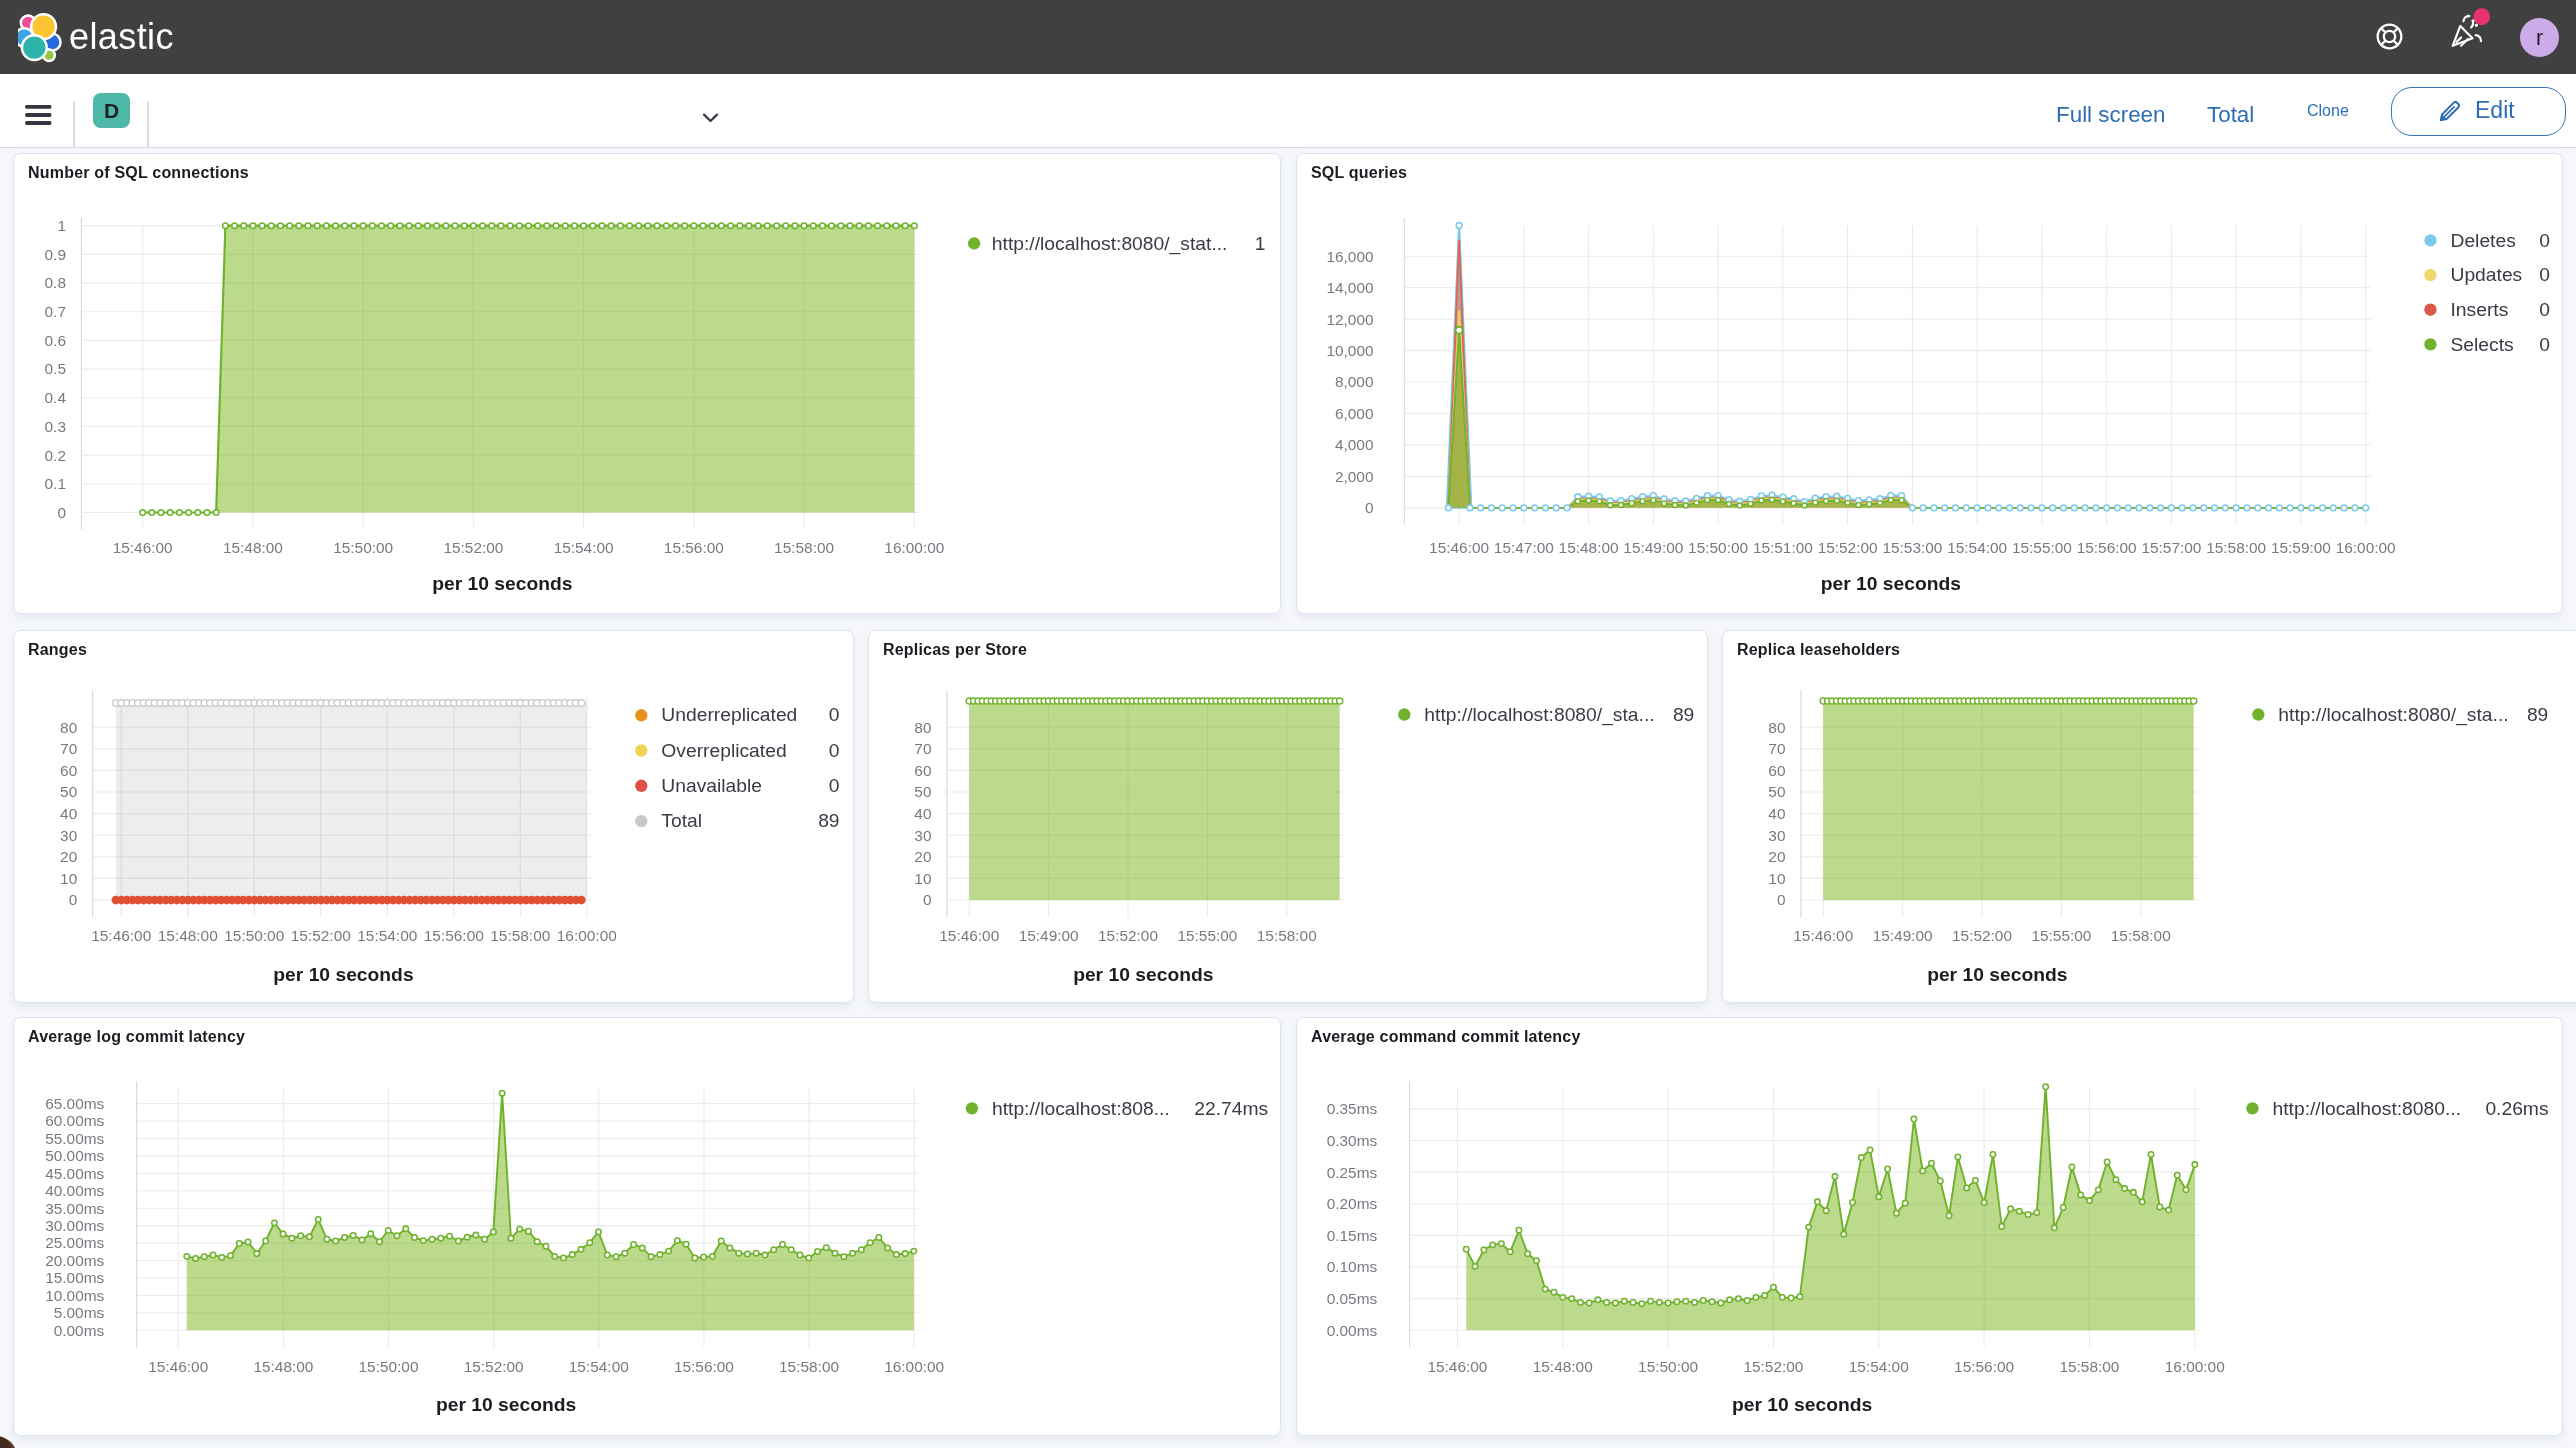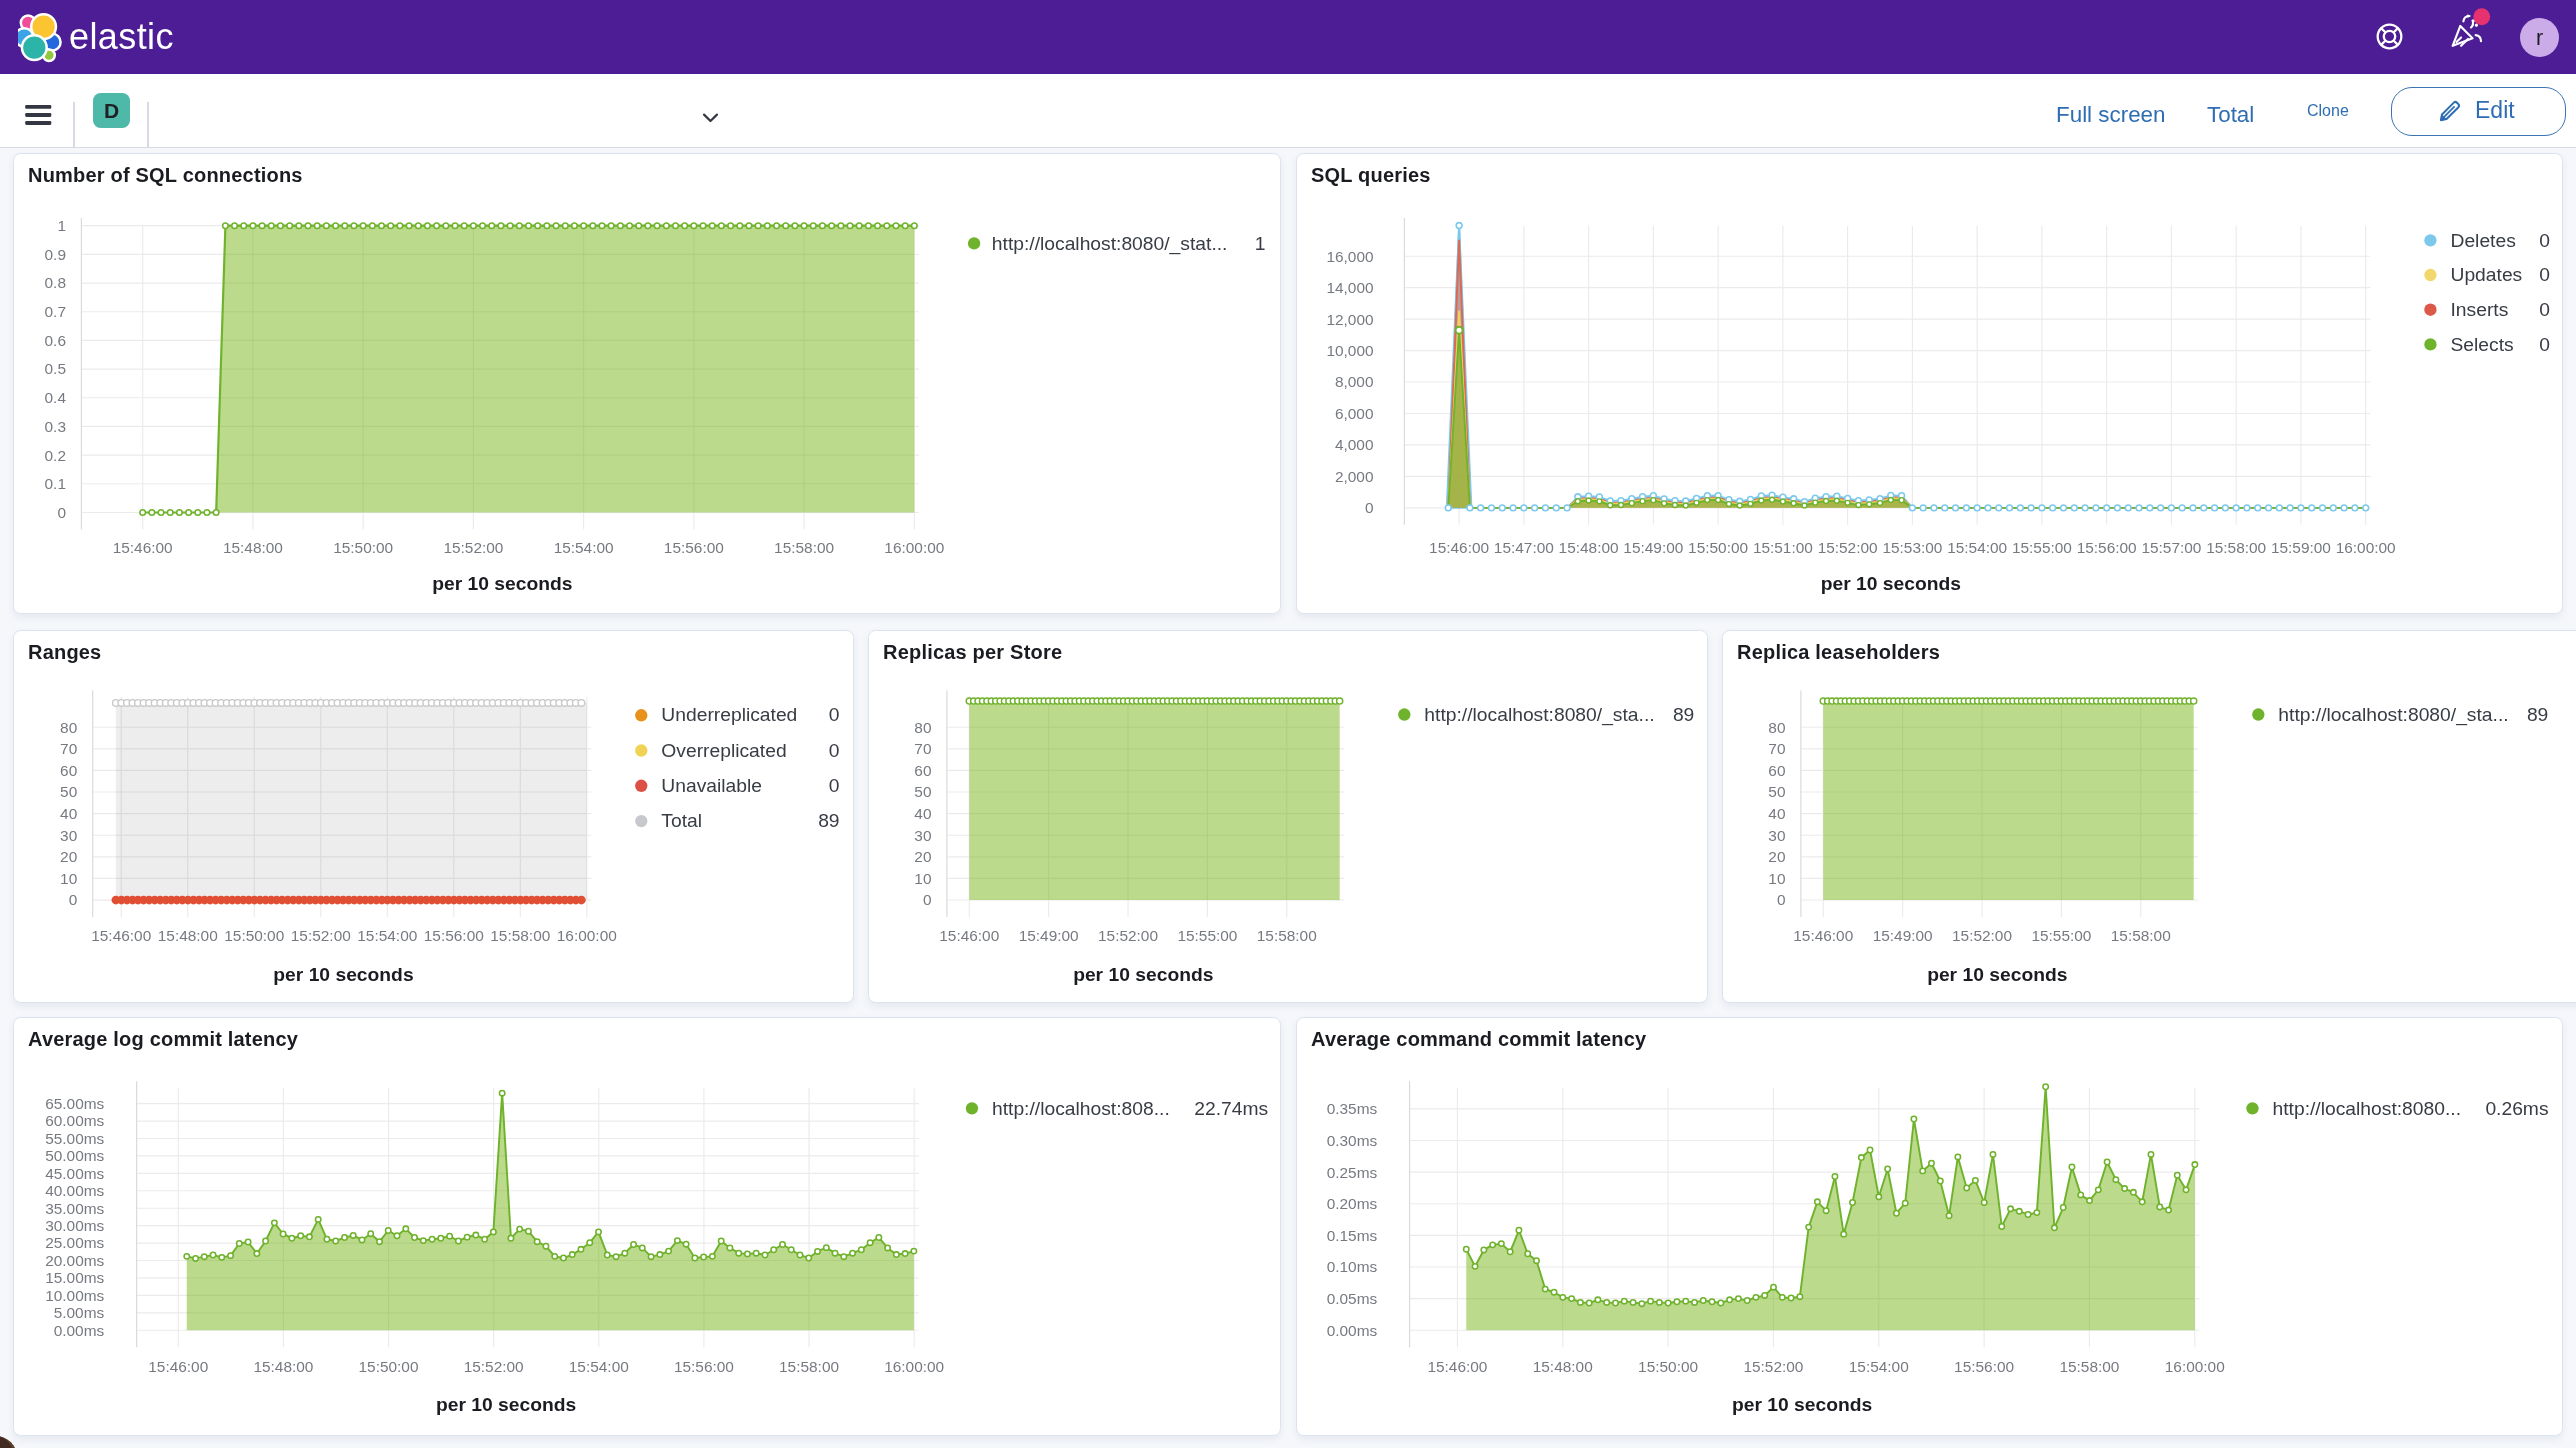--- a/index.html
+++ b/index.html
@@ -1,20 +1,20 @@
 <!DOCTYPE html>
 <html style="font-size:12.3px"><head><meta charset="utf-8"><style>
 * { margin:0; padding:0; box-sizing:border-box; }
 html,body { width:2576px; height:1448px; overflow:hidden; background:#f5f7fb; font-family:"Liberation Sans", sans-serif; }
 .panel { position:absolute; background:#fff; border:1.5px solid #dde3ee; border-radius:7.7px; box-shadow:0 3.9px 7.7px rgba(110,120,150,0.10); }
-.ptitle { position:absolute; left:14px; top:10px; font-size:20px; font-weight:700; color:#1a1c21; letter-spacing:0.2px; }
+.ptitle { position:absolute; left:14px; top:10px; font-size:16px; font-weight:700; color:#1a1c21; letter-spacing:0.2px; }
 </style></head>
 <body>
 
-<div style="position:absolute;left:0;top:0;width:2576px;height:74px;background:#4c1d95;">
+<div style="position:absolute;left:0;top:0;width:2576px;height:74px;background:#404040;">
   <svg width="45" height="51" viewBox="0 0 58 66" style="position:absolute;left:18px;top:12.3px">
     <g stroke="#ffffff" stroke-width="3.2">
       <circle cx="13" cy="14" r="9.5" fill="#F04E98"></circle>
       <circle cx="8" cy="33" r="12" fill="#3CA3E8"></circle>
       <circle cx="44" cy="39" r="11" fill="#2368DD"></circle>
       <circle cx="40" cy="56" r="7.5" fill="#93C83E"></circle>
       <circle cx="33" cy="19" r="16" fill="#FDC431"></circle>
       <circle cx="21" cy="46" r="16" fill="#2DB4A9"></circle>
     </g>
   </svg>

